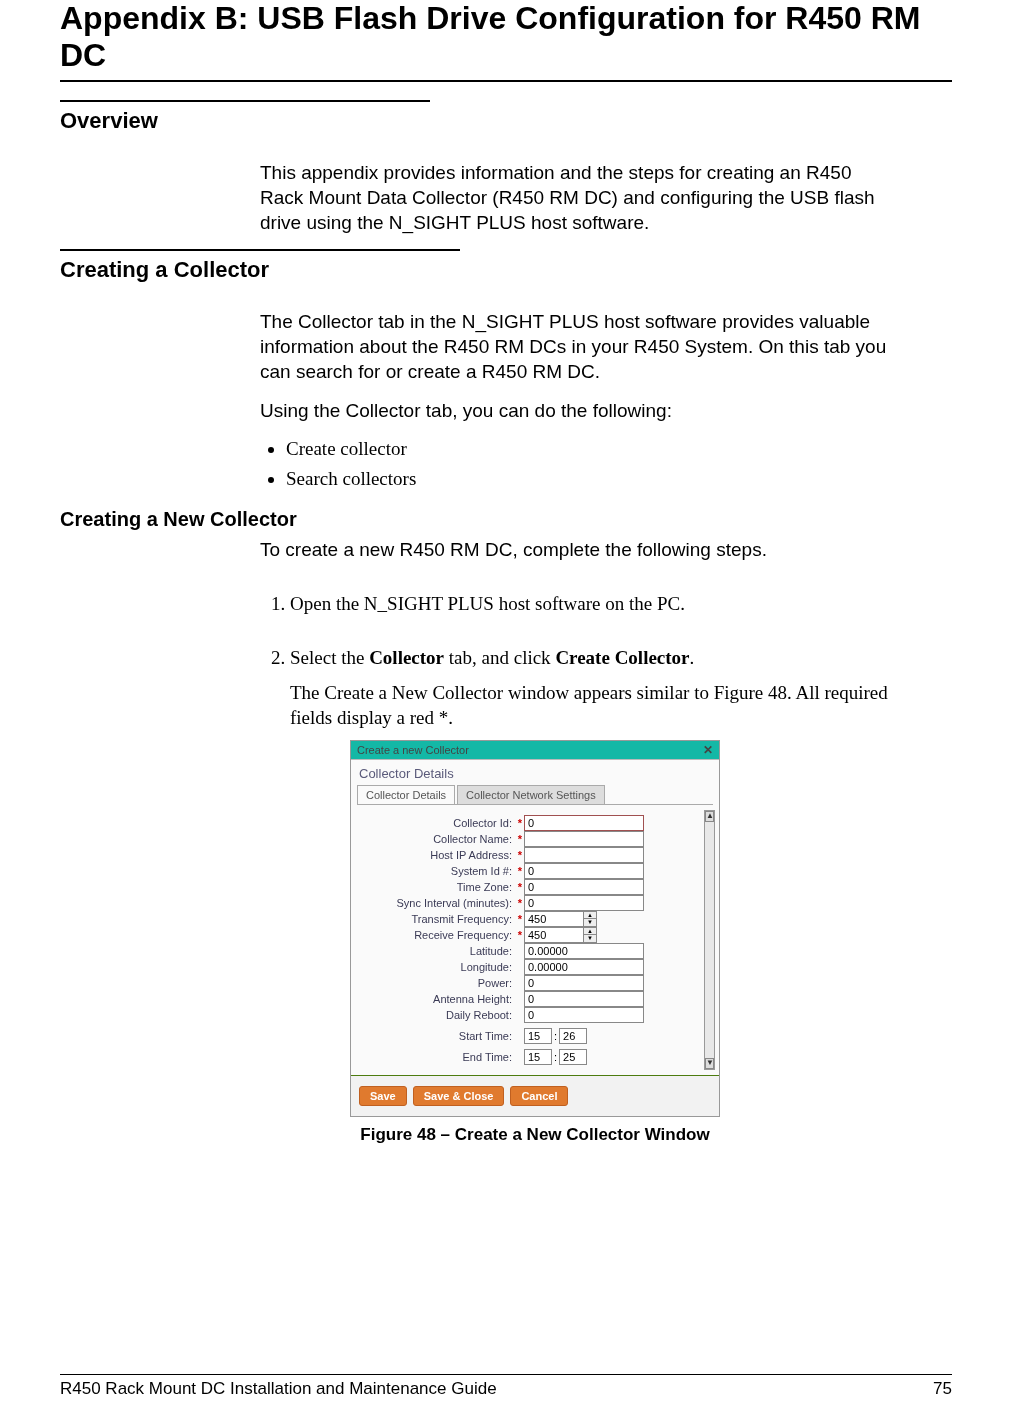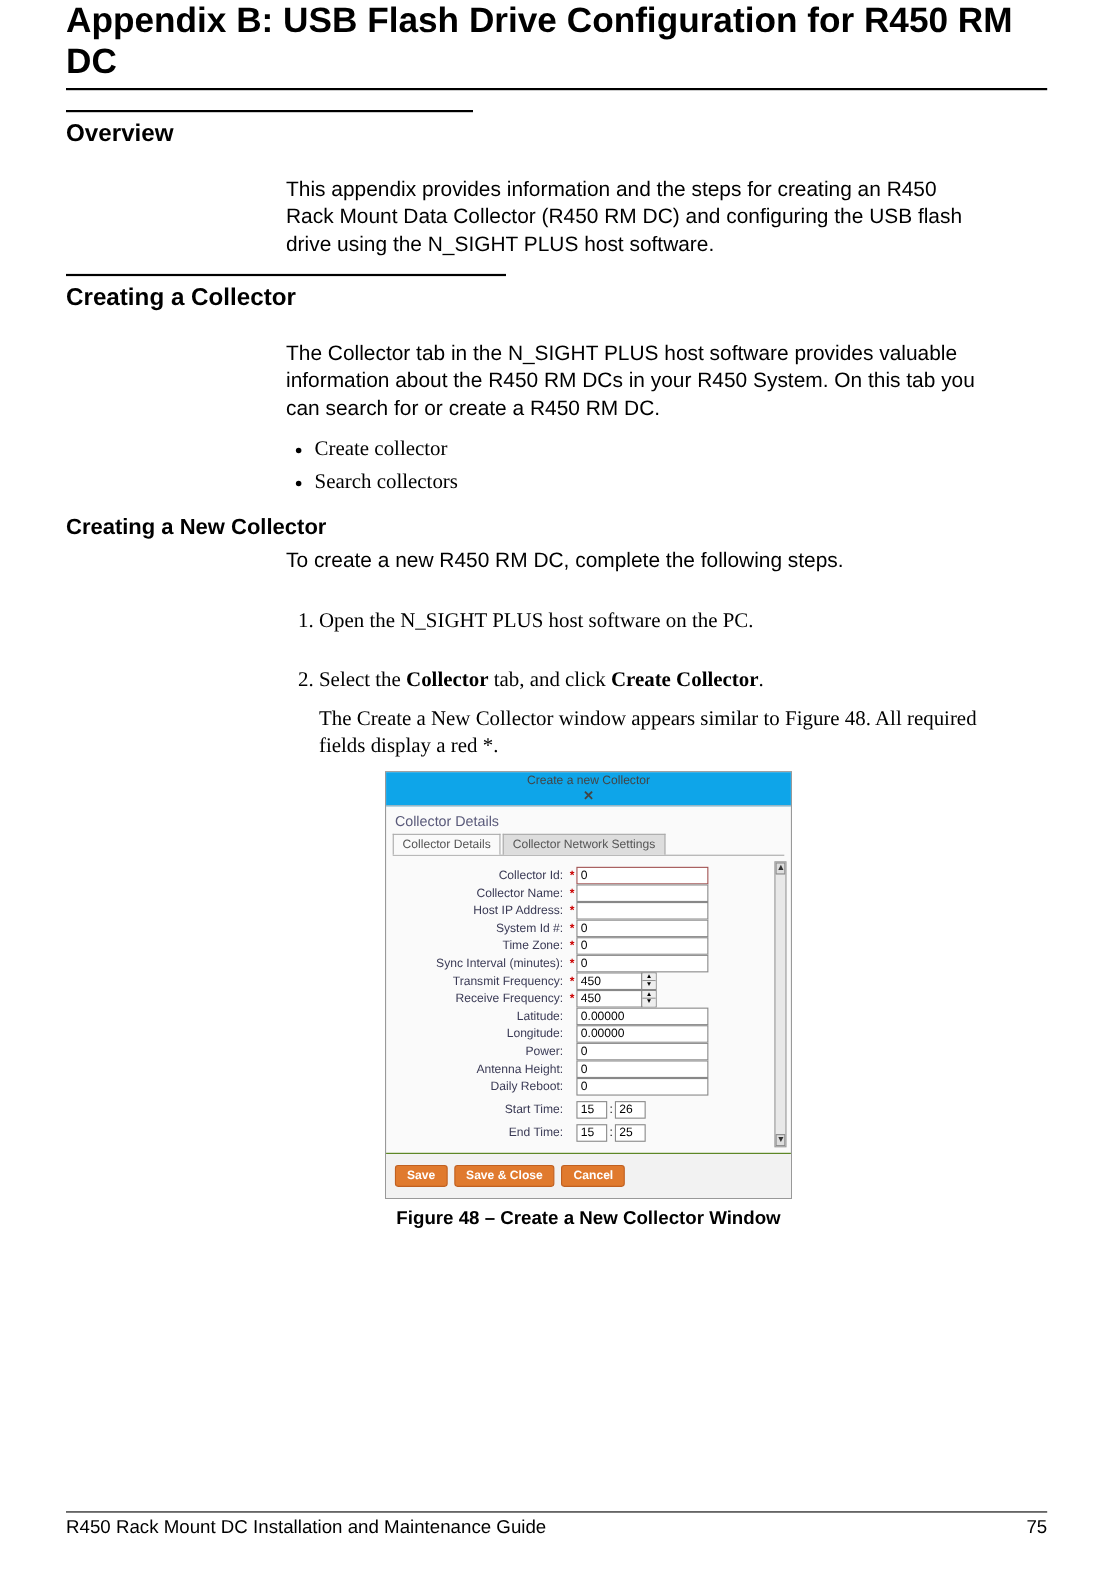--- a/index.html
+++ b/index.html
@@ -72,26 +72,25 @@
     margin: 6px 0 8px 290px;
     width: 370px;
     border: 1px solid #999;
     background: #fafafa;
     font-size: 11px;
   }
   .dlg-title {
     display: flex;
     justify-content: space-between;
     align-items: center;
-    background: #0ea5e9;
+    background: #14b8a6;
     border-bottom: 1px solid #bbb;
     padding: 2px 6px;
     font-size: 11px;
     color:#444;
-    flex-direction:column;
   }
   .dlg-close { font-weight: bold; cursor: default; font-size: 12px; }
   .dlg-sect-title {
     font-size: 13px;
     color: #5a5a7a;
     padding: 6px 8px 4px 8px;
     font-weight: normal;
   }
   .dlg-tabs {
     display: flex;
@@ -173,20 +172,21 @@
   <h1 class="appendix-title">Appendix B: USB Flash Drive Configuration for R450 RM DC</h1>
   <hr class="rule-full">
 
   <hr class="rule-short">
   <h2 class="h2">Overview</h2>
   <p class="body-text">This appendix provides information and the steps for creating an R450 Rack Mount Data Collector (R450 RM DC) and configuring the USB flash drive using the N_SIGHT PLUS host software.</p>
 
   <hr class="rule-short" style="width:400px;">
   <h2 class="h2">Creating a Collector</h2>
   <p class="body-text">The Collector tab in the N_SIGHT PLUS host software provides valuable information about the R450 RM DCs in your R450 System. On this tab you can search for or create a R450 RM DC.</p>
+  <p class="body-text">Using the Collector tab, you can do the following:</p>
   <ul class="body-list">
     <li>Create collector</li>
     <li>Search collectors</li>
   </ul>
 
   <h3 class="sub-h">Creating a New Collector</h3>
   <p class="body-text">To create a new R450 RM DC, complete the following steps.</p>
   <ol class="body-steps">
     <li>Open the N_SIGHT PLUS host software on the PC.</li>
     <li>

